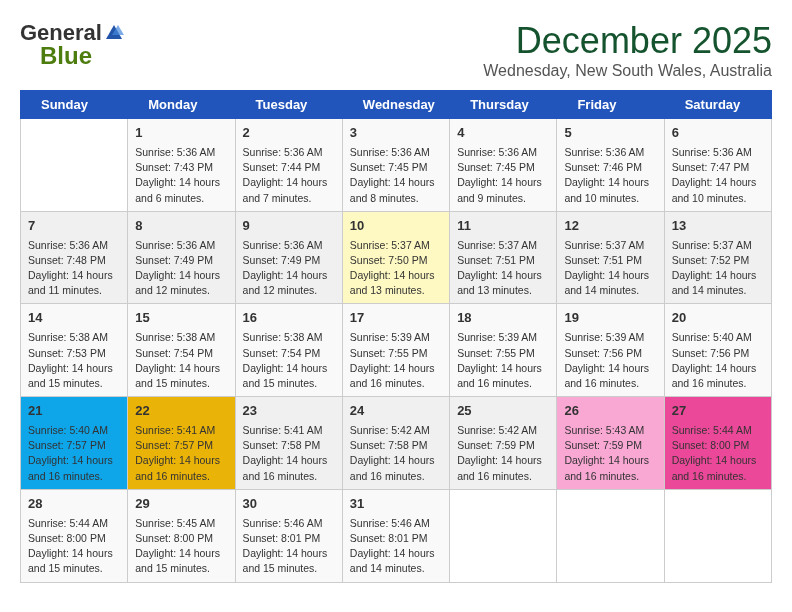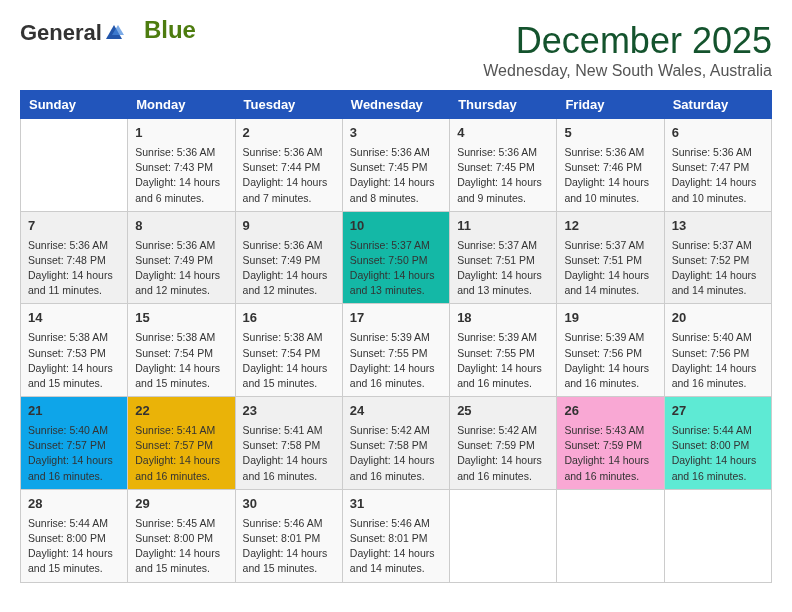--- a/index.html
+++ b/index.html
@@ -11,21 +11,21 @@
       padding: 20px;
     }
     .header {
       display: flex;
       justify-content: space-between;
       align-items: flex-start;
       margin-bottom: 10px;
     }
     .logo {
       display: flex;
-      flex-direction: row;
+      flex-direction: column;
       align-items: flex-start;
     }
     .title-block {
       text-align: right;
     }
     .month-title {
       font-size: 36px;
       color: #14532d;
       font-weight: normal;
     }
@@ -35,21 +35,21 @@
     }
     .calendar {
       width: 100%;
       border-collapse: collapse;
       table-layout: fixed;
     }
     .calendar thead tr th {
       background-color: #2255bb;
       color: #fff;
       text-align: left;
-      padding: 6px 8px;
+      padding: 6px 20px;
       font-size: 13px;
       border: 1px solid #2255bb;
     }
     .calendar tbody tr td {
       vertical-align: top;
       padding: 5px 7px;
       border: 1px solid #ccc;
       font-size: 10.5px;
       color: #333;
       line-height: 1.45;
@@ -166,21 +166,21 @@
           <div>Daylight: 14 hours</div>
           <div>and 12 minutes.</div>
         </td>
         <td style="background-color: rgb(240, 240, 240);">
           <span class="day-number">9</span>
           <div>Sunrise: 5:36 AM</div>
           <div>Sunset: 7:49 PM</div>
           <div>Daylight: 14 hours</div>
           <div>and 12 minutes.</div>
         </td>
-        <td style="background-color: #14b8a6;">
+        <td style="background-color: #fef9c3;">
           <span class="day-number">10</span>
           <div>Sunrise: 5:37 AM</div>
           <div>Sunset: 7:50 PM</div>
           <div>Daylight: 14 hours</div>
           <div>and 13 minutes.</div>
         </td>
         <td style="background-color: rgb(240, 240, 240);">
           <span class="day-number">11</span>
           <div>Sunrise: 5:37 AM</div>
           <div>Sunset: 7:51 PM</div>
@@ -289,21 +289,21 @@
           <div>Daylight: 14 hours</div>
           <div>and 16 minutes.</div>
         </td>
         <td style="background-color: #f9a8d4;">
           <span class="day-number">26</span>
           <div>Sunrise: 5:43 AM</div>
           <div>Sunset: 7:59 PM</div>
           <div>Daylight: 14 hours</div>
           <div>and 16 minutes.</div>
         </td>
-        <td style="background-color: #5eead4;">
+        <td style="background-color: #ec4899;">
           <span class="day-number">27</span>
           <div>Sunrise: 5:44 AM</div>
           <div>Sunset: 8:00 PM</div>
           <div>Daylight: 14 hours</div>
           <div>and 16 minutes.</div>
         </td>
       </tr>
       <tr>
         <td>
           <span class="day-number">28</span>

